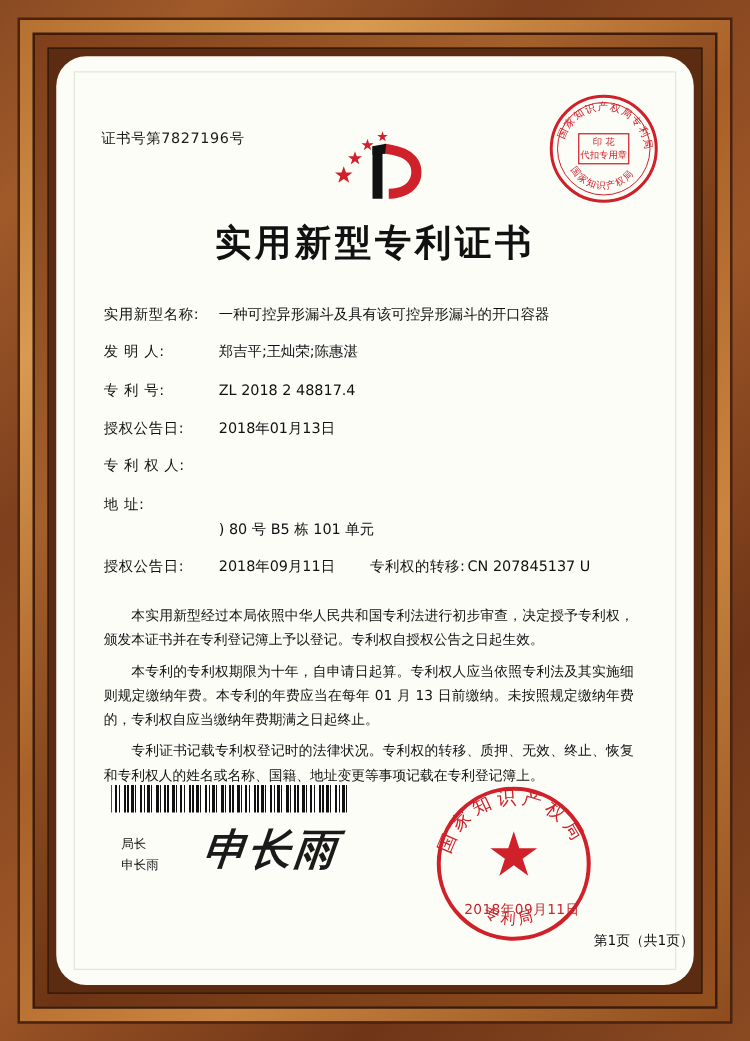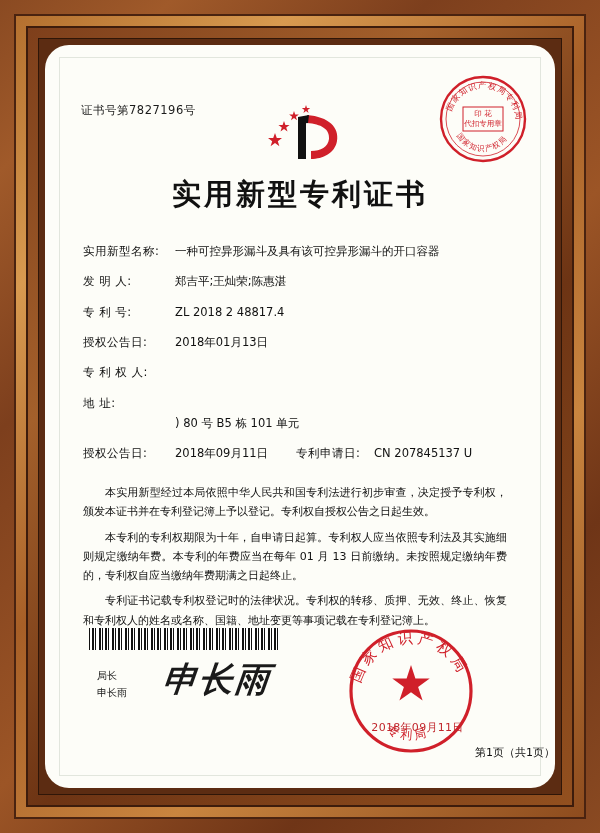--- a/index.html
+++ b/index.html
@@ -281,21 +281,21 @@
         <div class="field-label">专 利 权 人:</div>
       </div>
       <div class="field-row">
         <div class="field-label">地      址:</div>
       </div>
       <div class="addr-cont">) 80 号 B5 栋 101 单元</div>
       <div class="field-row two-col">
         <div class="field-label">授权公告日:</div>
         <div class="field-value">2018年09月11日</div>
         <div class="pair-right">
-          <div class="field-label">专利申请日:</div>
+          <div class="field-label">专利权的转移:</div>
           <div class="field-value">CN 207845137 U</div>
         </div>
       </div>
     </div>
 
     <div class="paras">
       <p>本实用新型经过本局依照中华人民共和国专利法进行初步审查，决定授予专利权，颁发本证书并在专利登记簿上予以登记。专利权自授权公告之日起生效。</p>
       <p>本专利的专利权期限为十年，自申请日起算。专利权人应当依照专利法及其实施细则规定缴纳年费。本专利的年费应当在每年 01 月 13 日前缴纳。未按照规定缴纳年费的，专利权自应当缴纳年费期满之日起终止。</p>
       <p>专利证书记载专利权登记时的法律状况。专利权的转移、质押、无效、终止、恢复和专利权人的姓名或名称、国籍、地址变更等事项记载在专利登记簿上。</p>
     </div>

